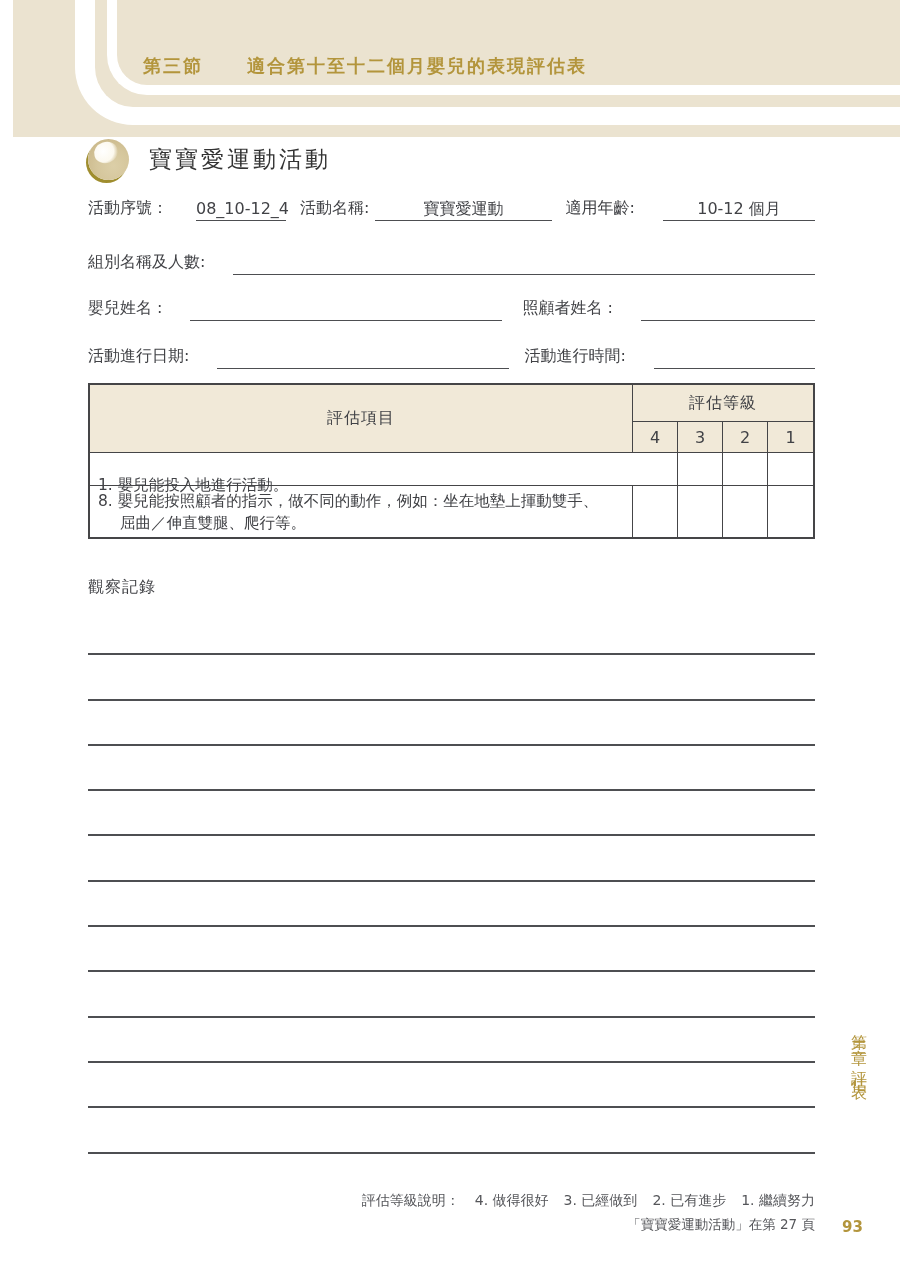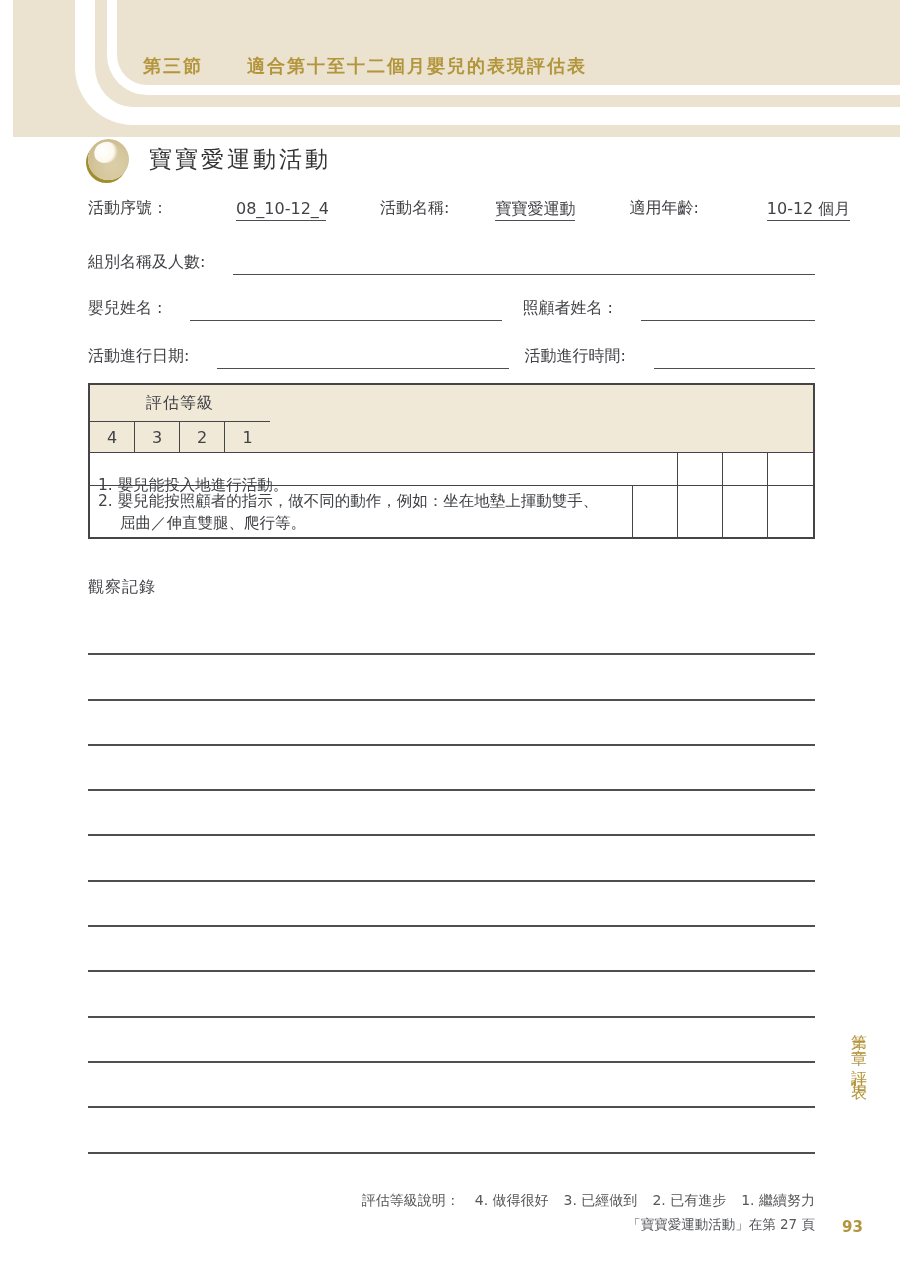--- a/index.html
+++ b/index.html
@@ -24,21 +24,21 @@
   .pearl::before { content:""; position:absolute; left:14%; top:8%; width:58%; height:50%;
     border-radius:50%; transform:rotate(-18deg);
     background:radial-gradient(circle at 40% 40%, #ffffff 0%, #fcf9ef 55%, rgba(255,255,255,0) 78%); }
   .page-title { font-size:23px; letter-spacing:3px; color:#333333; }
 
   
   .frow { position:absolute; left:88px; width:727px; display:flex; align-items:flex-end;
     font-size:16px; color:#414246; white-space:nowrap; }
   .flabel { padding-bottom:2px; }
   .blank { border-bottom:1.6px solid #4d4e51; height:22px; text-align:center; font-size:16px; color:#414246;margin-left:28px; }
-  .rowA { top:198px;gap:40px; }
+  .rowA { top:198px; }
   .rowB { top:252px; }
   .rowC { top:298px; }
   .rowD { top:346px; }
   .wA1 { width:90px; }
   .wA2 { flex:1; margin-left:6px; }
   .wA3 { width:152px; }
   .mlA { margin-left:14px; }
   .wC1 { width:312px; }
   .wD1 { width:292px; }
   .grow { flex:1; }
@@ -122,20 +122,21 @@
 
   <div class="frow rowD">
     <span class="flabel">活動進行日期:</span>
     <span class="blank wD1"></span>
     <span class="flabel ml15">活動進行時間:</span>
     <span class="blank grow"></span>
   </div>
 
   <div class="assess-table">
     <div class="t-head">
+      <div class="t-item-head">評估項目</div>
       <div class="t-right">
         <div class="t-rating-head">評估等級</div>
         <div class="t-levels">
           <div class="t-level">4</div>
           <div class="t-level">3</div>
           <div class="t-level">2</div>
           <div class="t-level">1</div>
         </div>
       </div>
     </div>
@@ -145,21 +146,21 @@
       </div>
       <div class="t-cells">
         <div class="t-cell"></div>
         <div class="t-cell"></div>
         <div class="t-cell"></div>
         <div class="t-cell"></div>
       </div>
     </div>
     <div class="t-row r2">
       <div class="t-label">
-        <div>2. 嬰兒能按照顧者的指示，做不同的動作，例如：坐在地墊上揮動雙手、</div>
+        <div>8. 嬰兒能按照顧者的指示，做不同的動作，例如：坐在地墊上揮動雙手、</div>
         <div class="l2">屈曲／伸直雙腿、爬行等。</div>
       </div>
       <div class="t-cells">
         <div class="t-cell"></div>
         <div class="t-cell"></div>
         <div class="t-cell"></div>
         <div class="t-cell"></div>
       </div>
     </div>
   </div>

